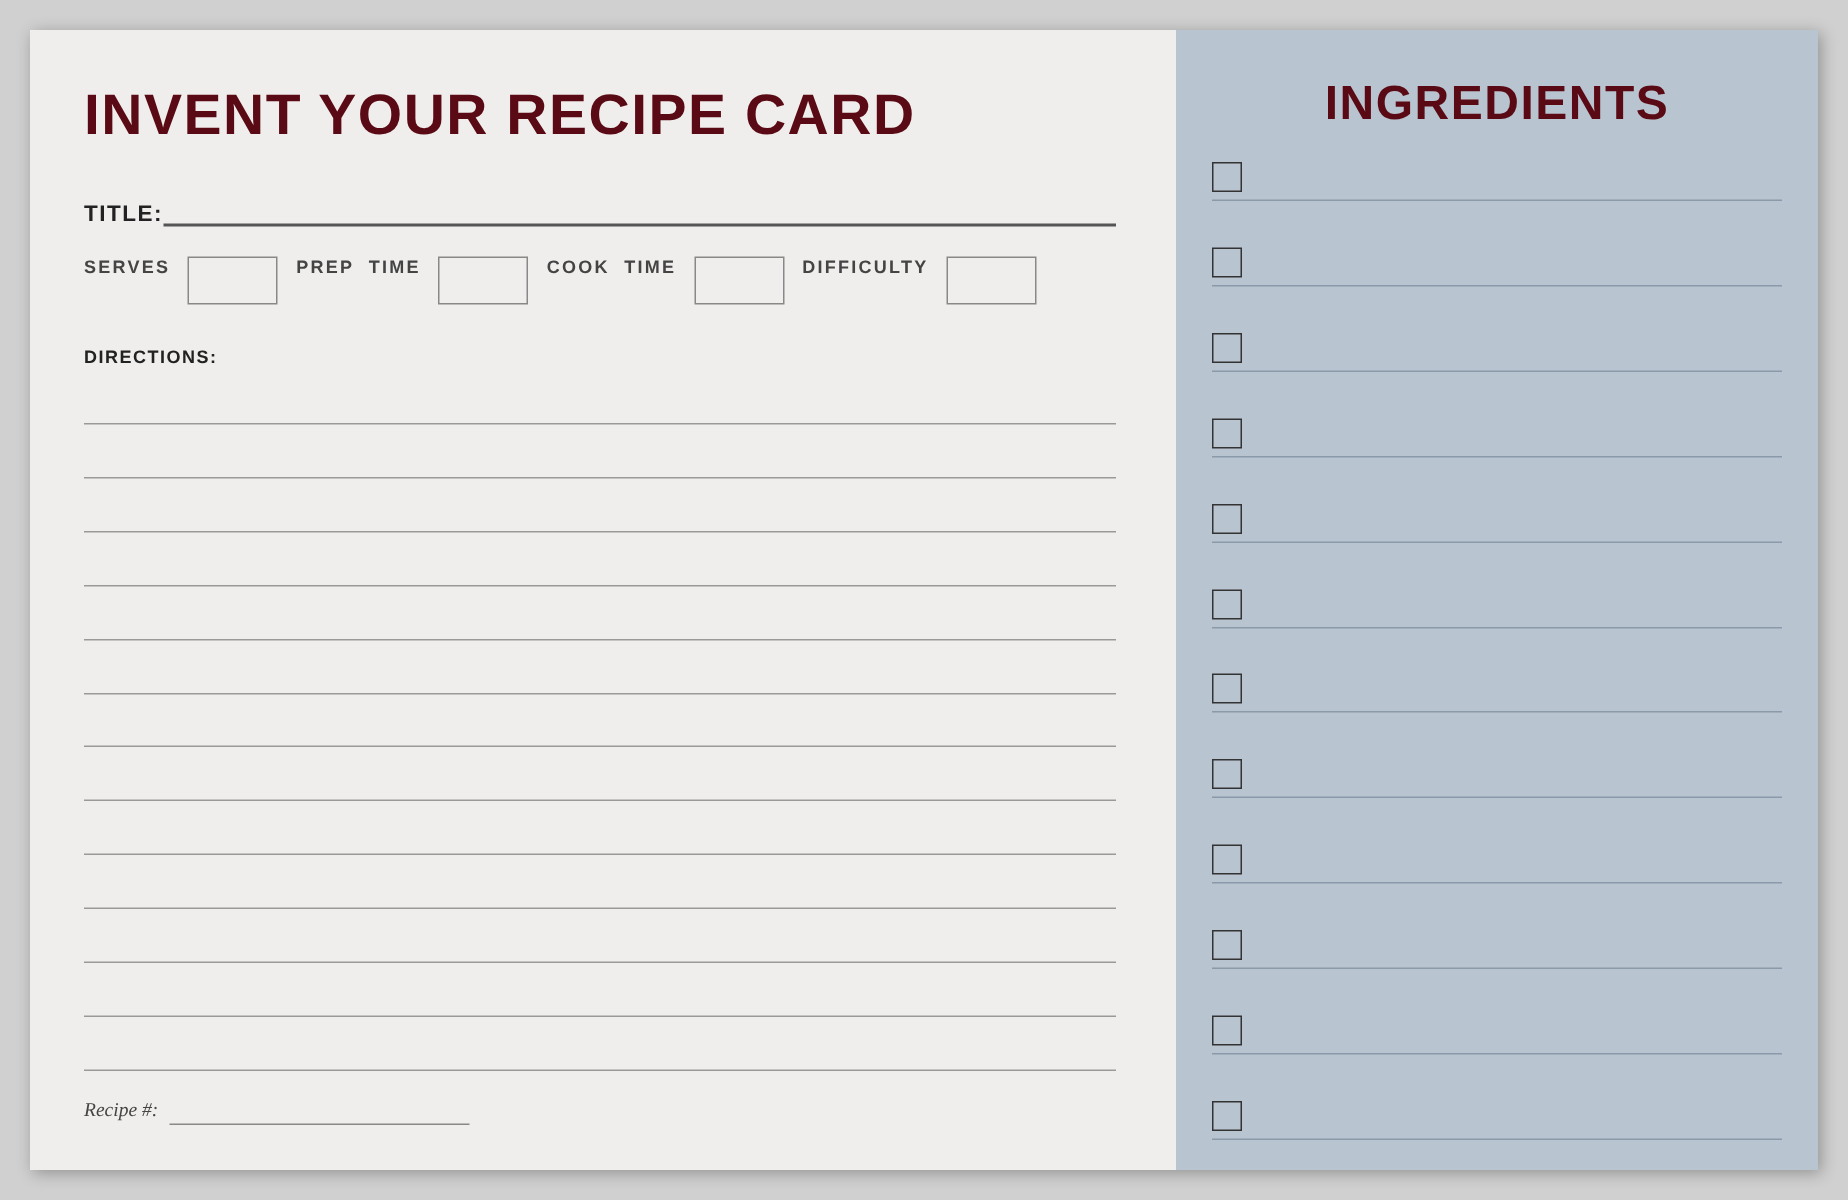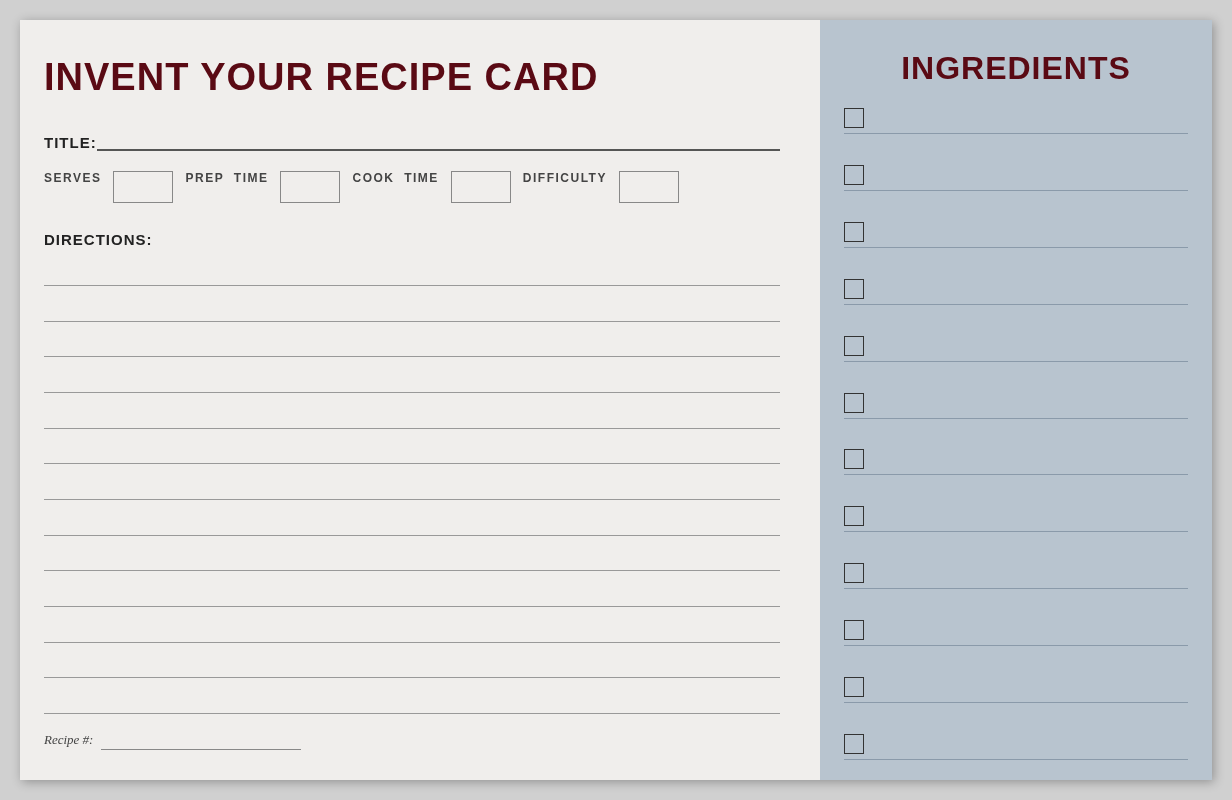--- a/index.html
+++ b/index.html
@@ -23,21 +23,21 @@
       display: flex;
       background: #f0eeec;
       box-shadow: 2px 2px 10px rgba(0,0,0,0.3);
       position: relative;
       overflow: hidden;
     }
 
     
     .left-panel {
       flex: 1;
-      padding: 36px 40px 30px 24px;
+      padding: 36px 40px 30px 36px;
       display: flex;
       flex-direction: column;
       background: #f0eeec;
     }
 
     .card-title {
       font-size: 38px;
       font-weight: 900;
       color: #5a0a14;
       letter-spacing: 1px;
@@ -95,21 +95,21 @@
       width: 60px;
       height: 32px;
       border: 1.5px solid #888;
       background: transparent;
       outline: none;
       font-size: 14px;
     }
 
     
     .directions-label {
-      font-size: 15px;
+      font-size: 12px;
       font-weight: 900;
       color: #222;
       letter-spacing: 1px;
       margin-bottom: 10px;
       font-family: Arial Black, Arial, sans-serif;
       text-transform: uppercase;
     }
 
     .lines-area {
       flex: 1;
@@ -148,21 +148,21 @@
       border-bottom: 1.5px solid #888;
       background: transparent;
       height: 20px;
       outline: none;
       font-size: 13px;
       max-width: 200px;
     }
 
     
     .right-panel {
-      width: 392px;
+      width: 428px;
       background: #b8c4cf;
       display: flex;
       flex-direction: column;
       align-items: center;
       padding: 30px 24px 20px 24px;
     }
 
     .ingredients-title {
       font-size: 32px;
       font-weight: 900;

